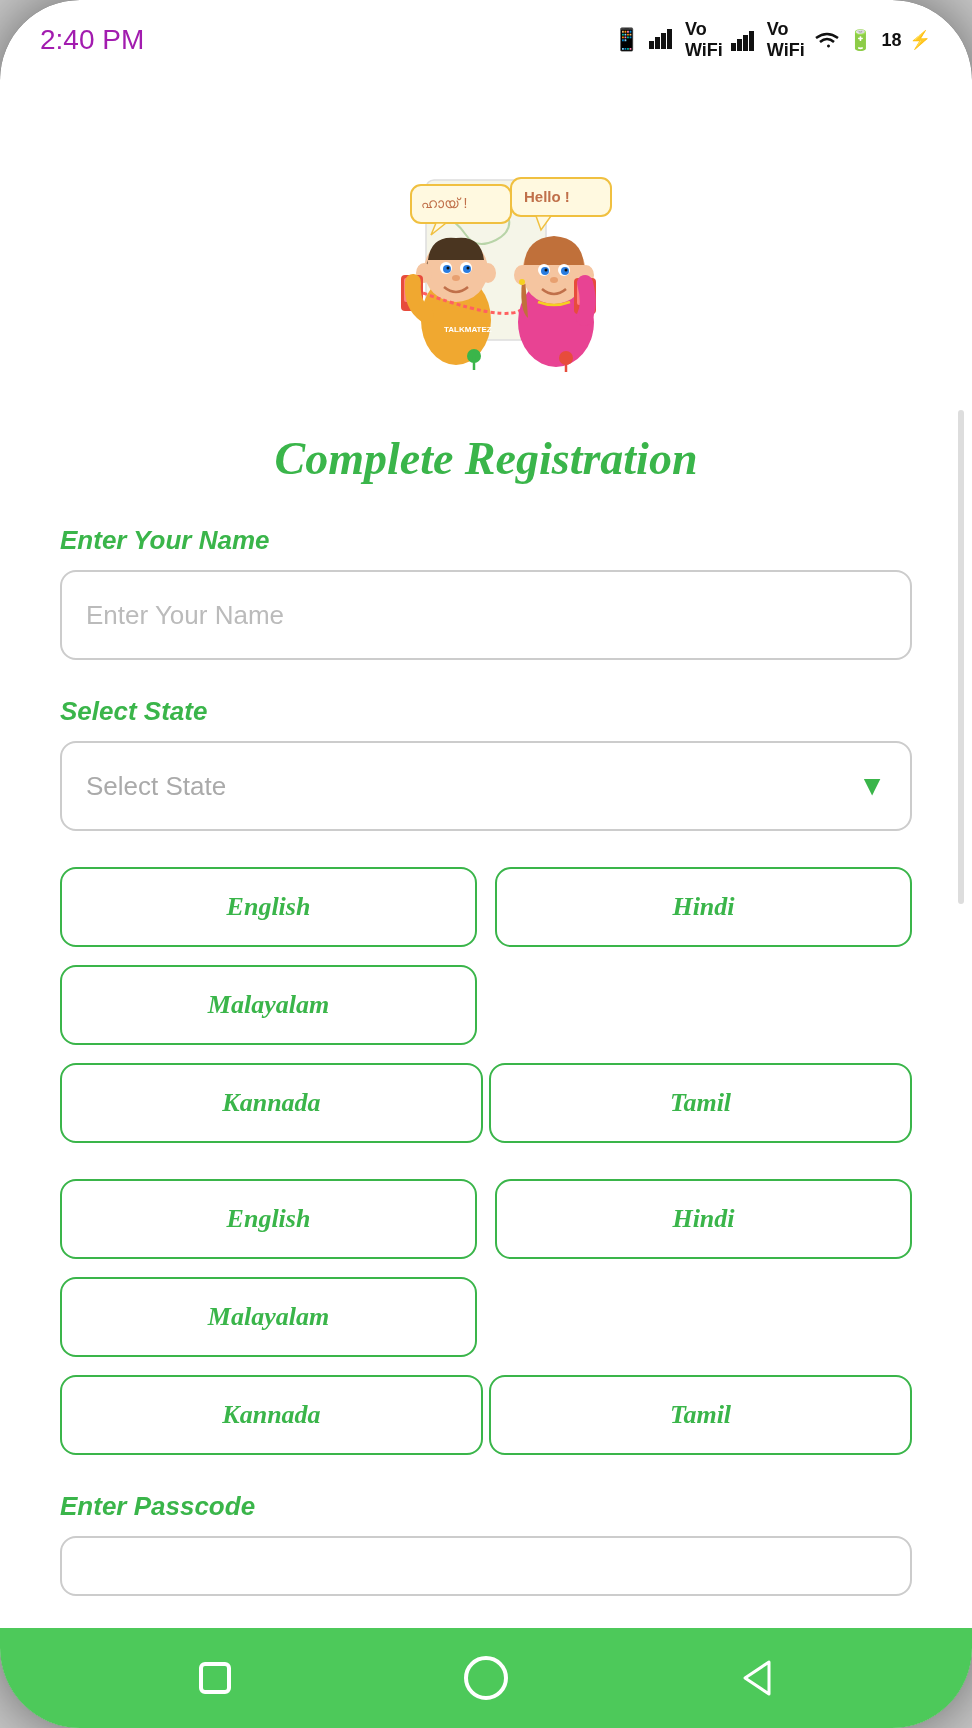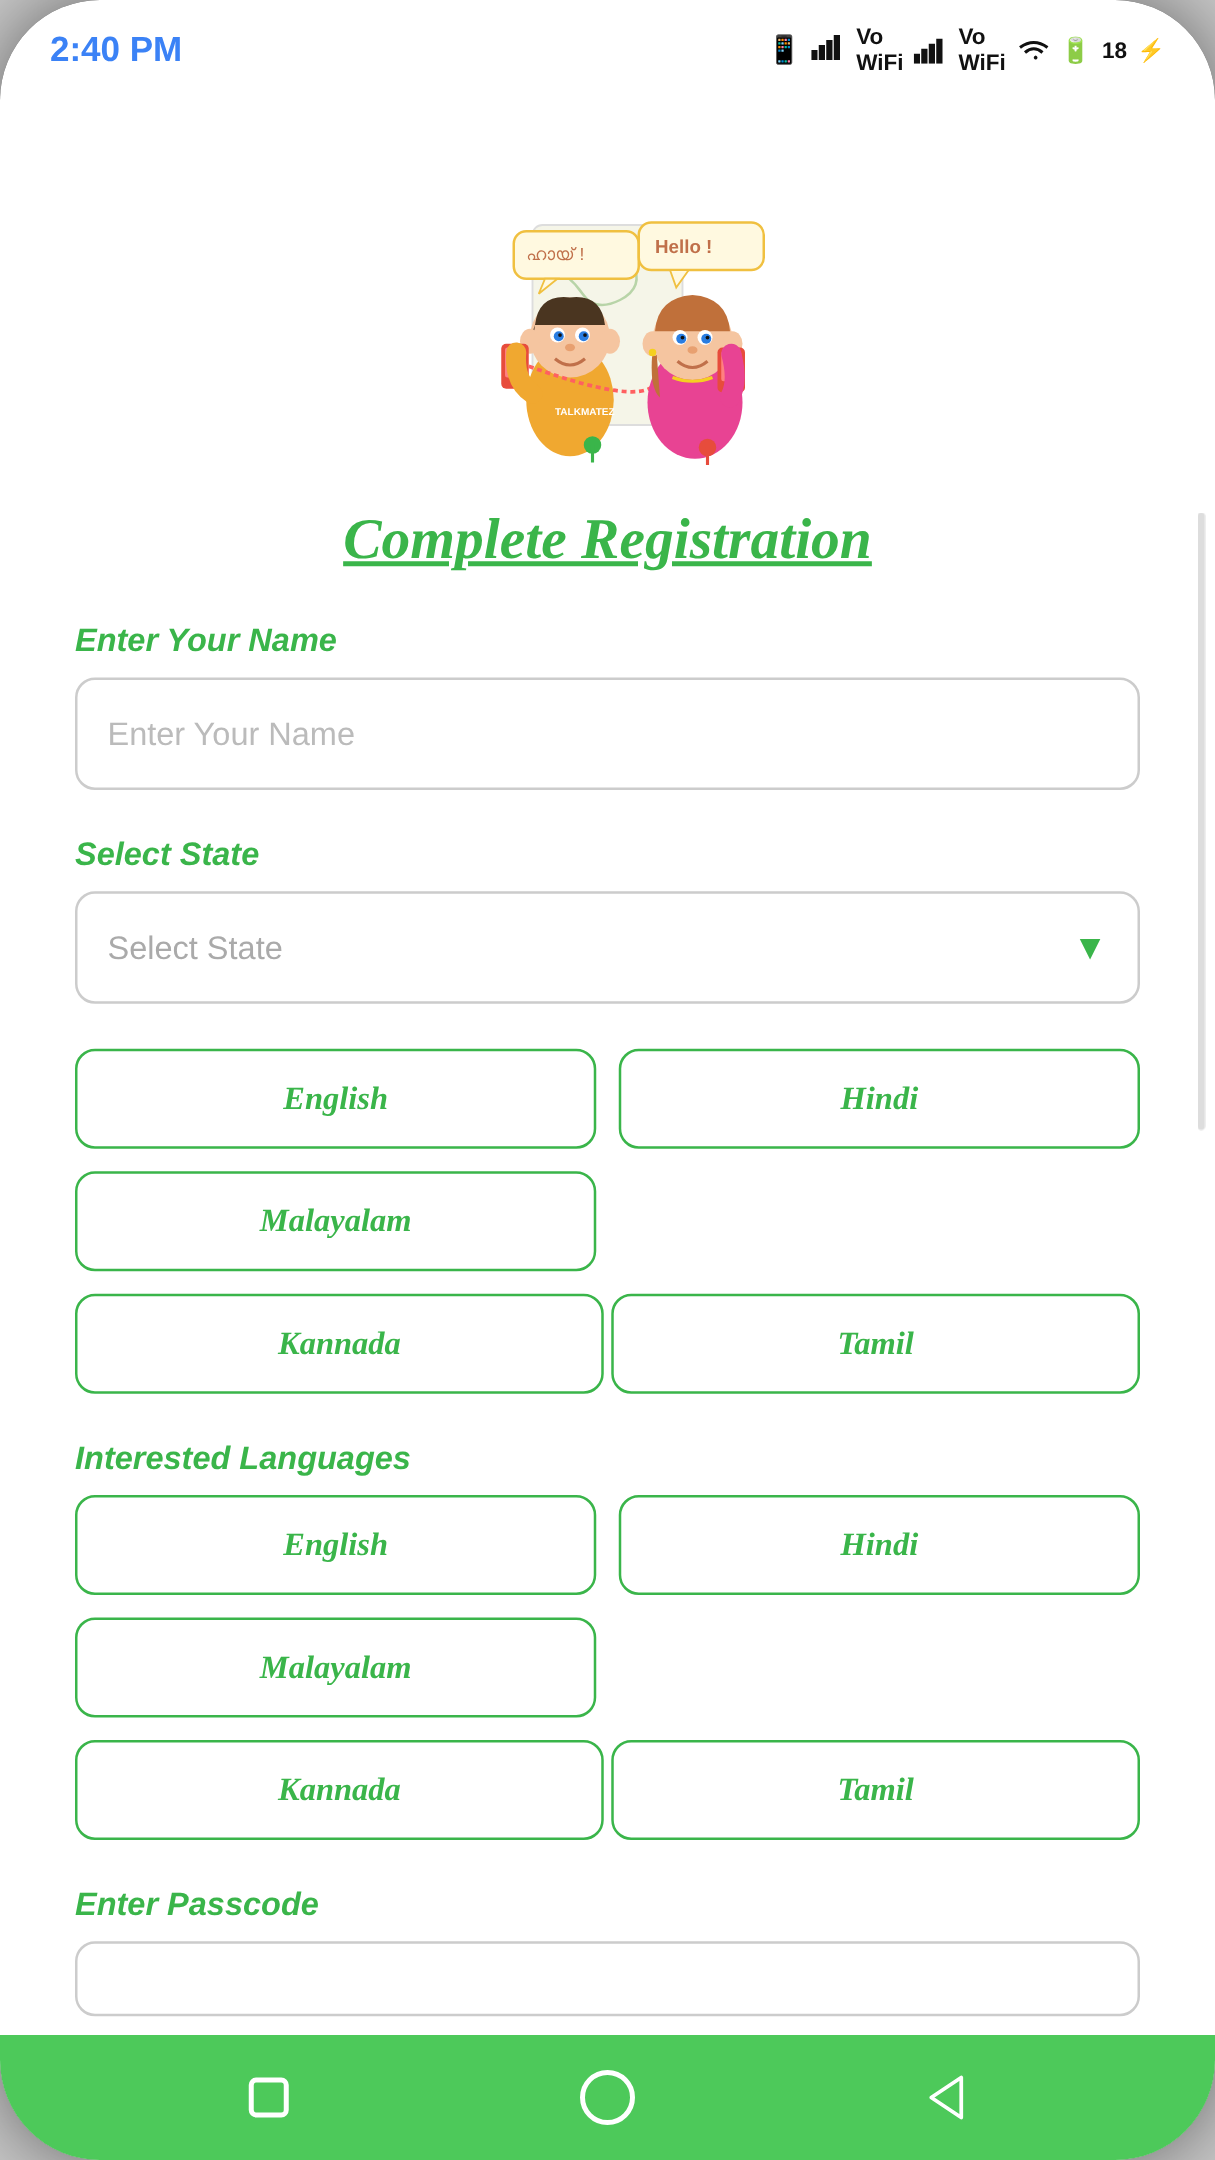--- a/index.html
+++ b/index.html
@@ -36,22 +36,22 @@
       display: flex;
       align-items: center;
       justify-content: space-between;
       padding: 0 40px;
       border-radius: 70px 70px 0 0;
       flex-shrink: 0;
     }
 
     .status-bar-left {
       font-size: 28px;
-      font-weight: 700;
-      color: #3b82f6;
+      font-weight: 400;
+      color: #a21caf;
     }
 
     .status-bar-right {
       display: flex;
       align-items: center;
       gap: 8px;
       font-size: 22px;
       color: #111;
     }
 
@@ -87,23 +87,22 @@
       height: 260px;
     }
 
     
     .page-title {
       text-align: center;
       color: #3ab54a;
       font-size: 46px;
       font-weight: 700;
       font-style: italic;
-      margin: 4px 0 40px 0;
+      margin: 32px 0 40px 0;
       font-family: Georgia, serif;
-      text-decoration: underline;
     }
 
     
     .form-section {
       margin-bottom: 36px;
     }
 
     .field-label {
       font-size: 26px;
       color: #3ab54a;
@@ -399,21 +398,20 @@
           <button class="lang-btn">Hindi</button>
           <button class="lang-btn">Malayalam</button>
         </div>
         <div class="lang-btn-row2">
           <button class="lang-btn">Kannada</button>
           <button class="lang-btn">Tamil</button>
         </div>
       </div>
 
       <div class="form-section">
-        <label class="field-label">Interested Languages</label>
         <div class="lang-grid">
           <button class="lang-btn">English</button>
           <button class="lang-btn">Hindi</button>
           <button class="lang-btn">Malayalam</button>
         </div>
         <div class="lang-btn-row2">
           <button class="lang-btn">Kannada</button>
           <button class="lang-btn">Tamil</button>
         </div>
       </div>

